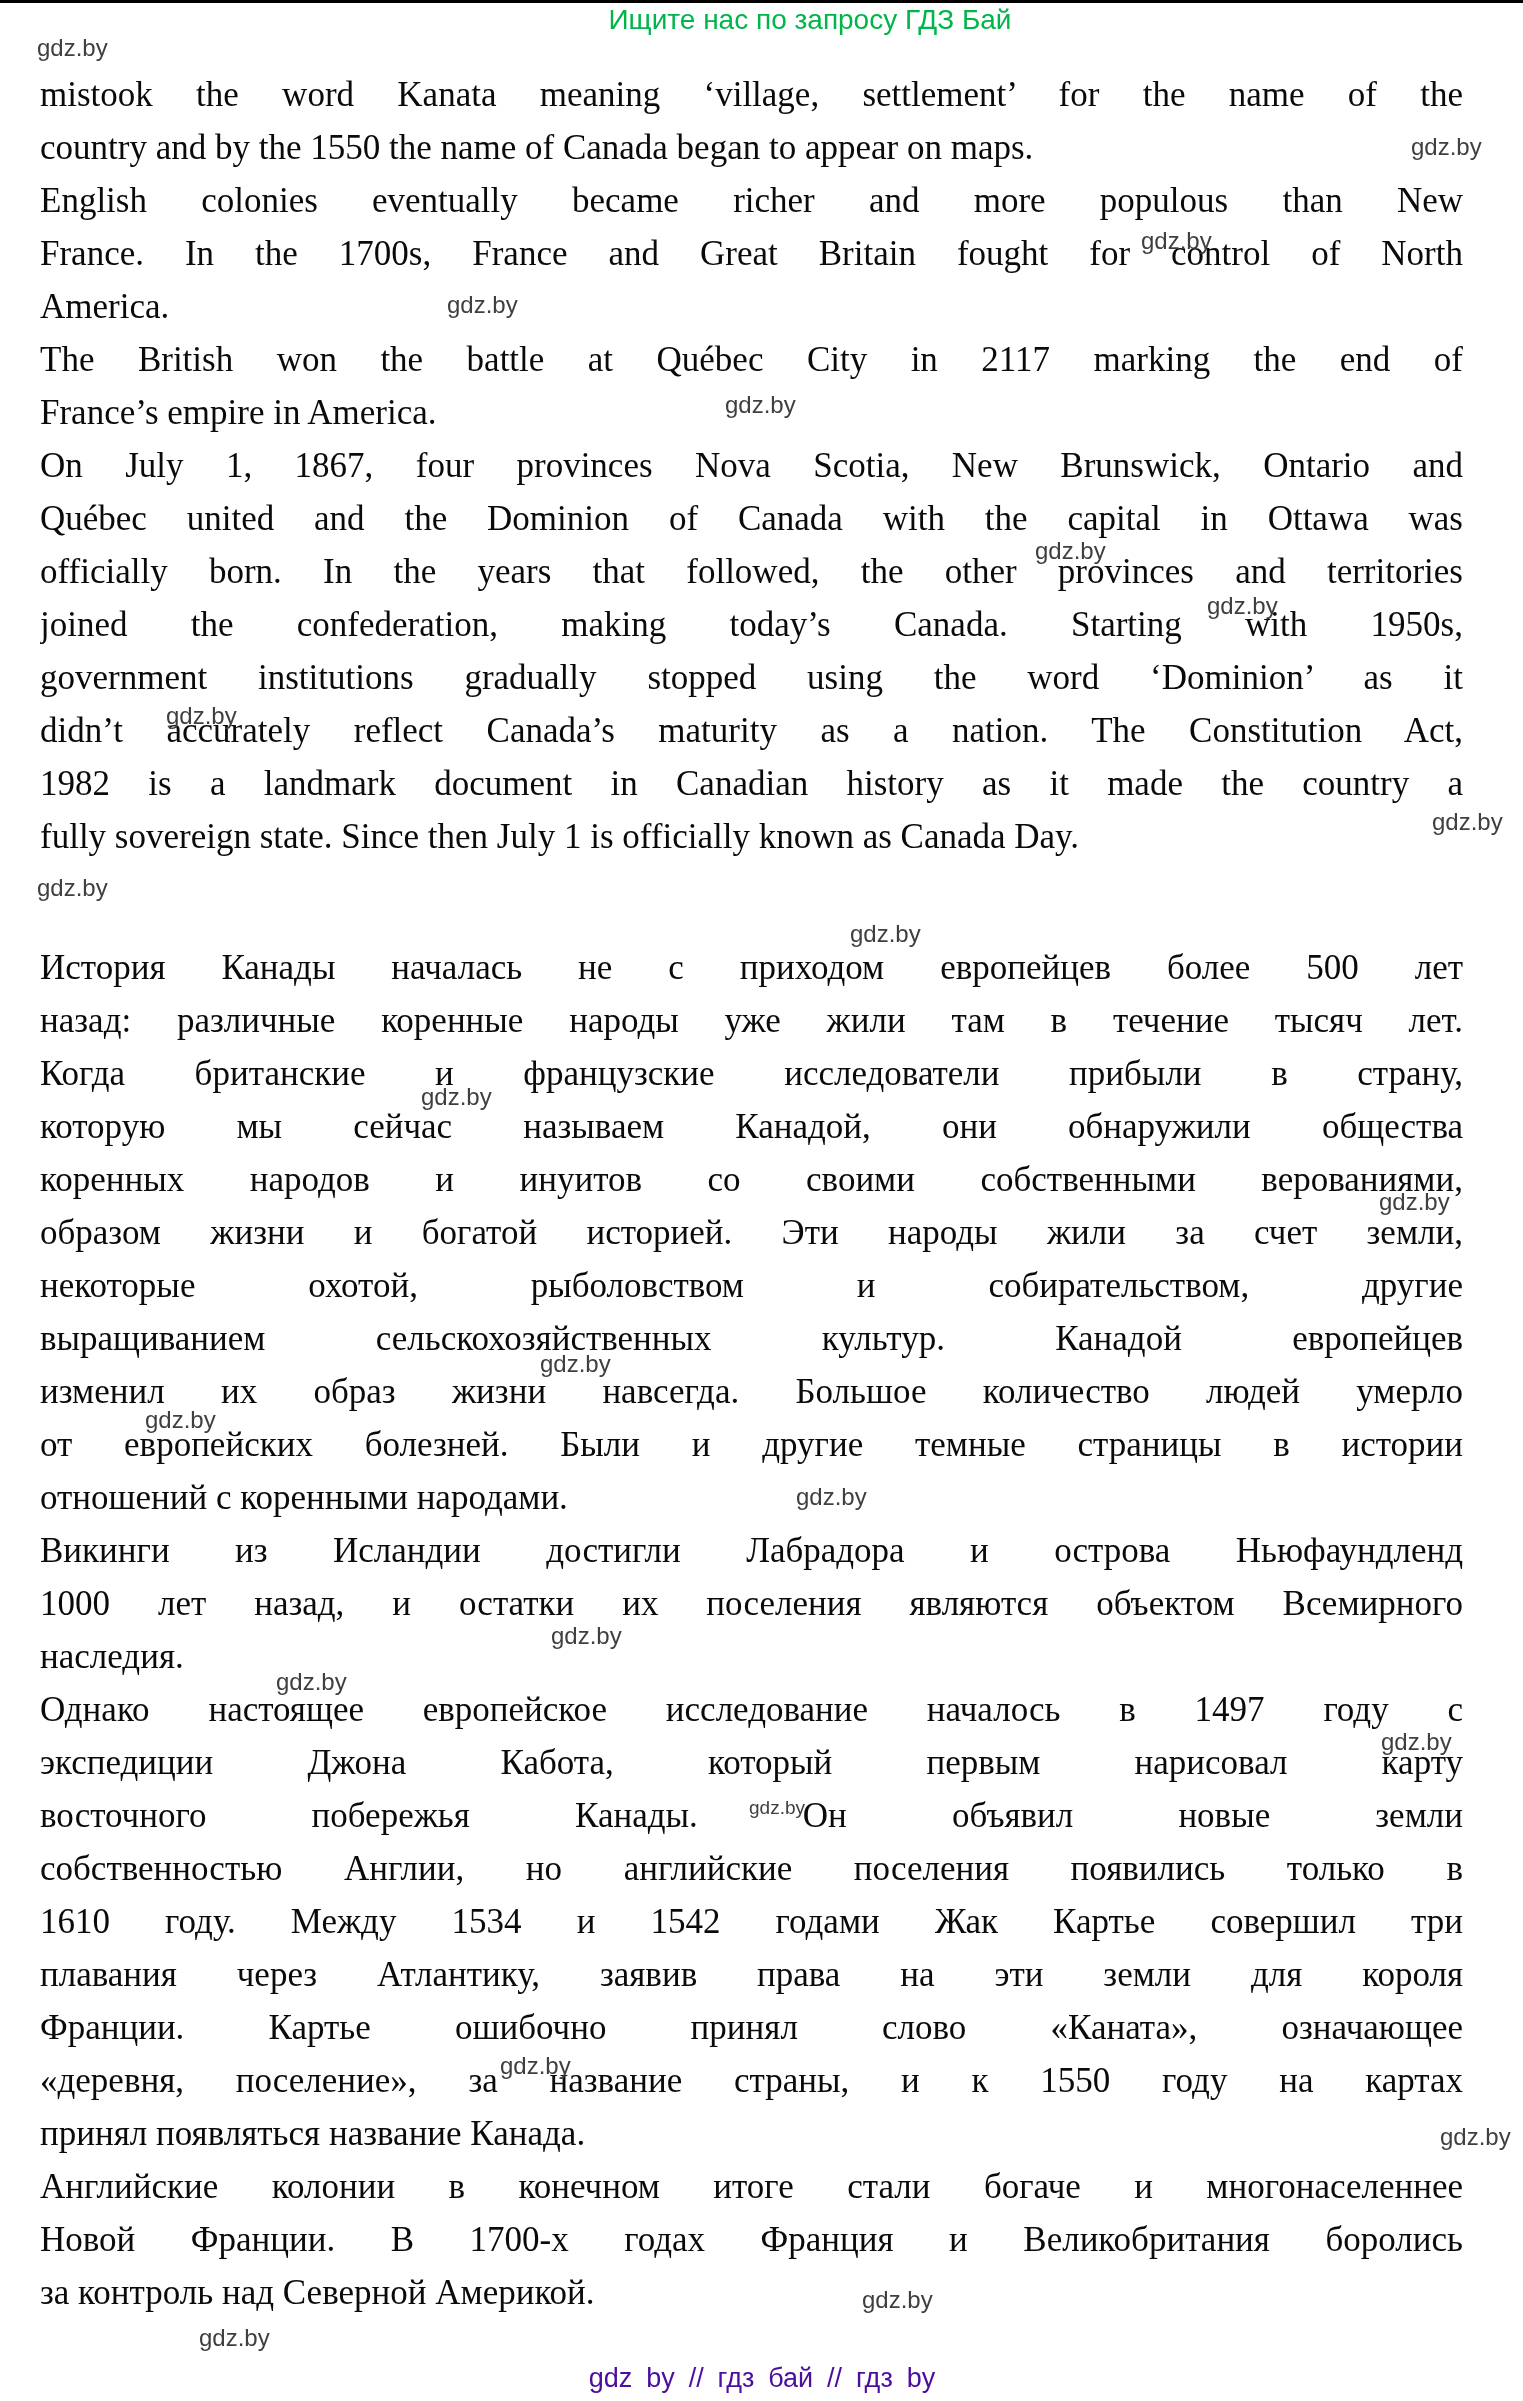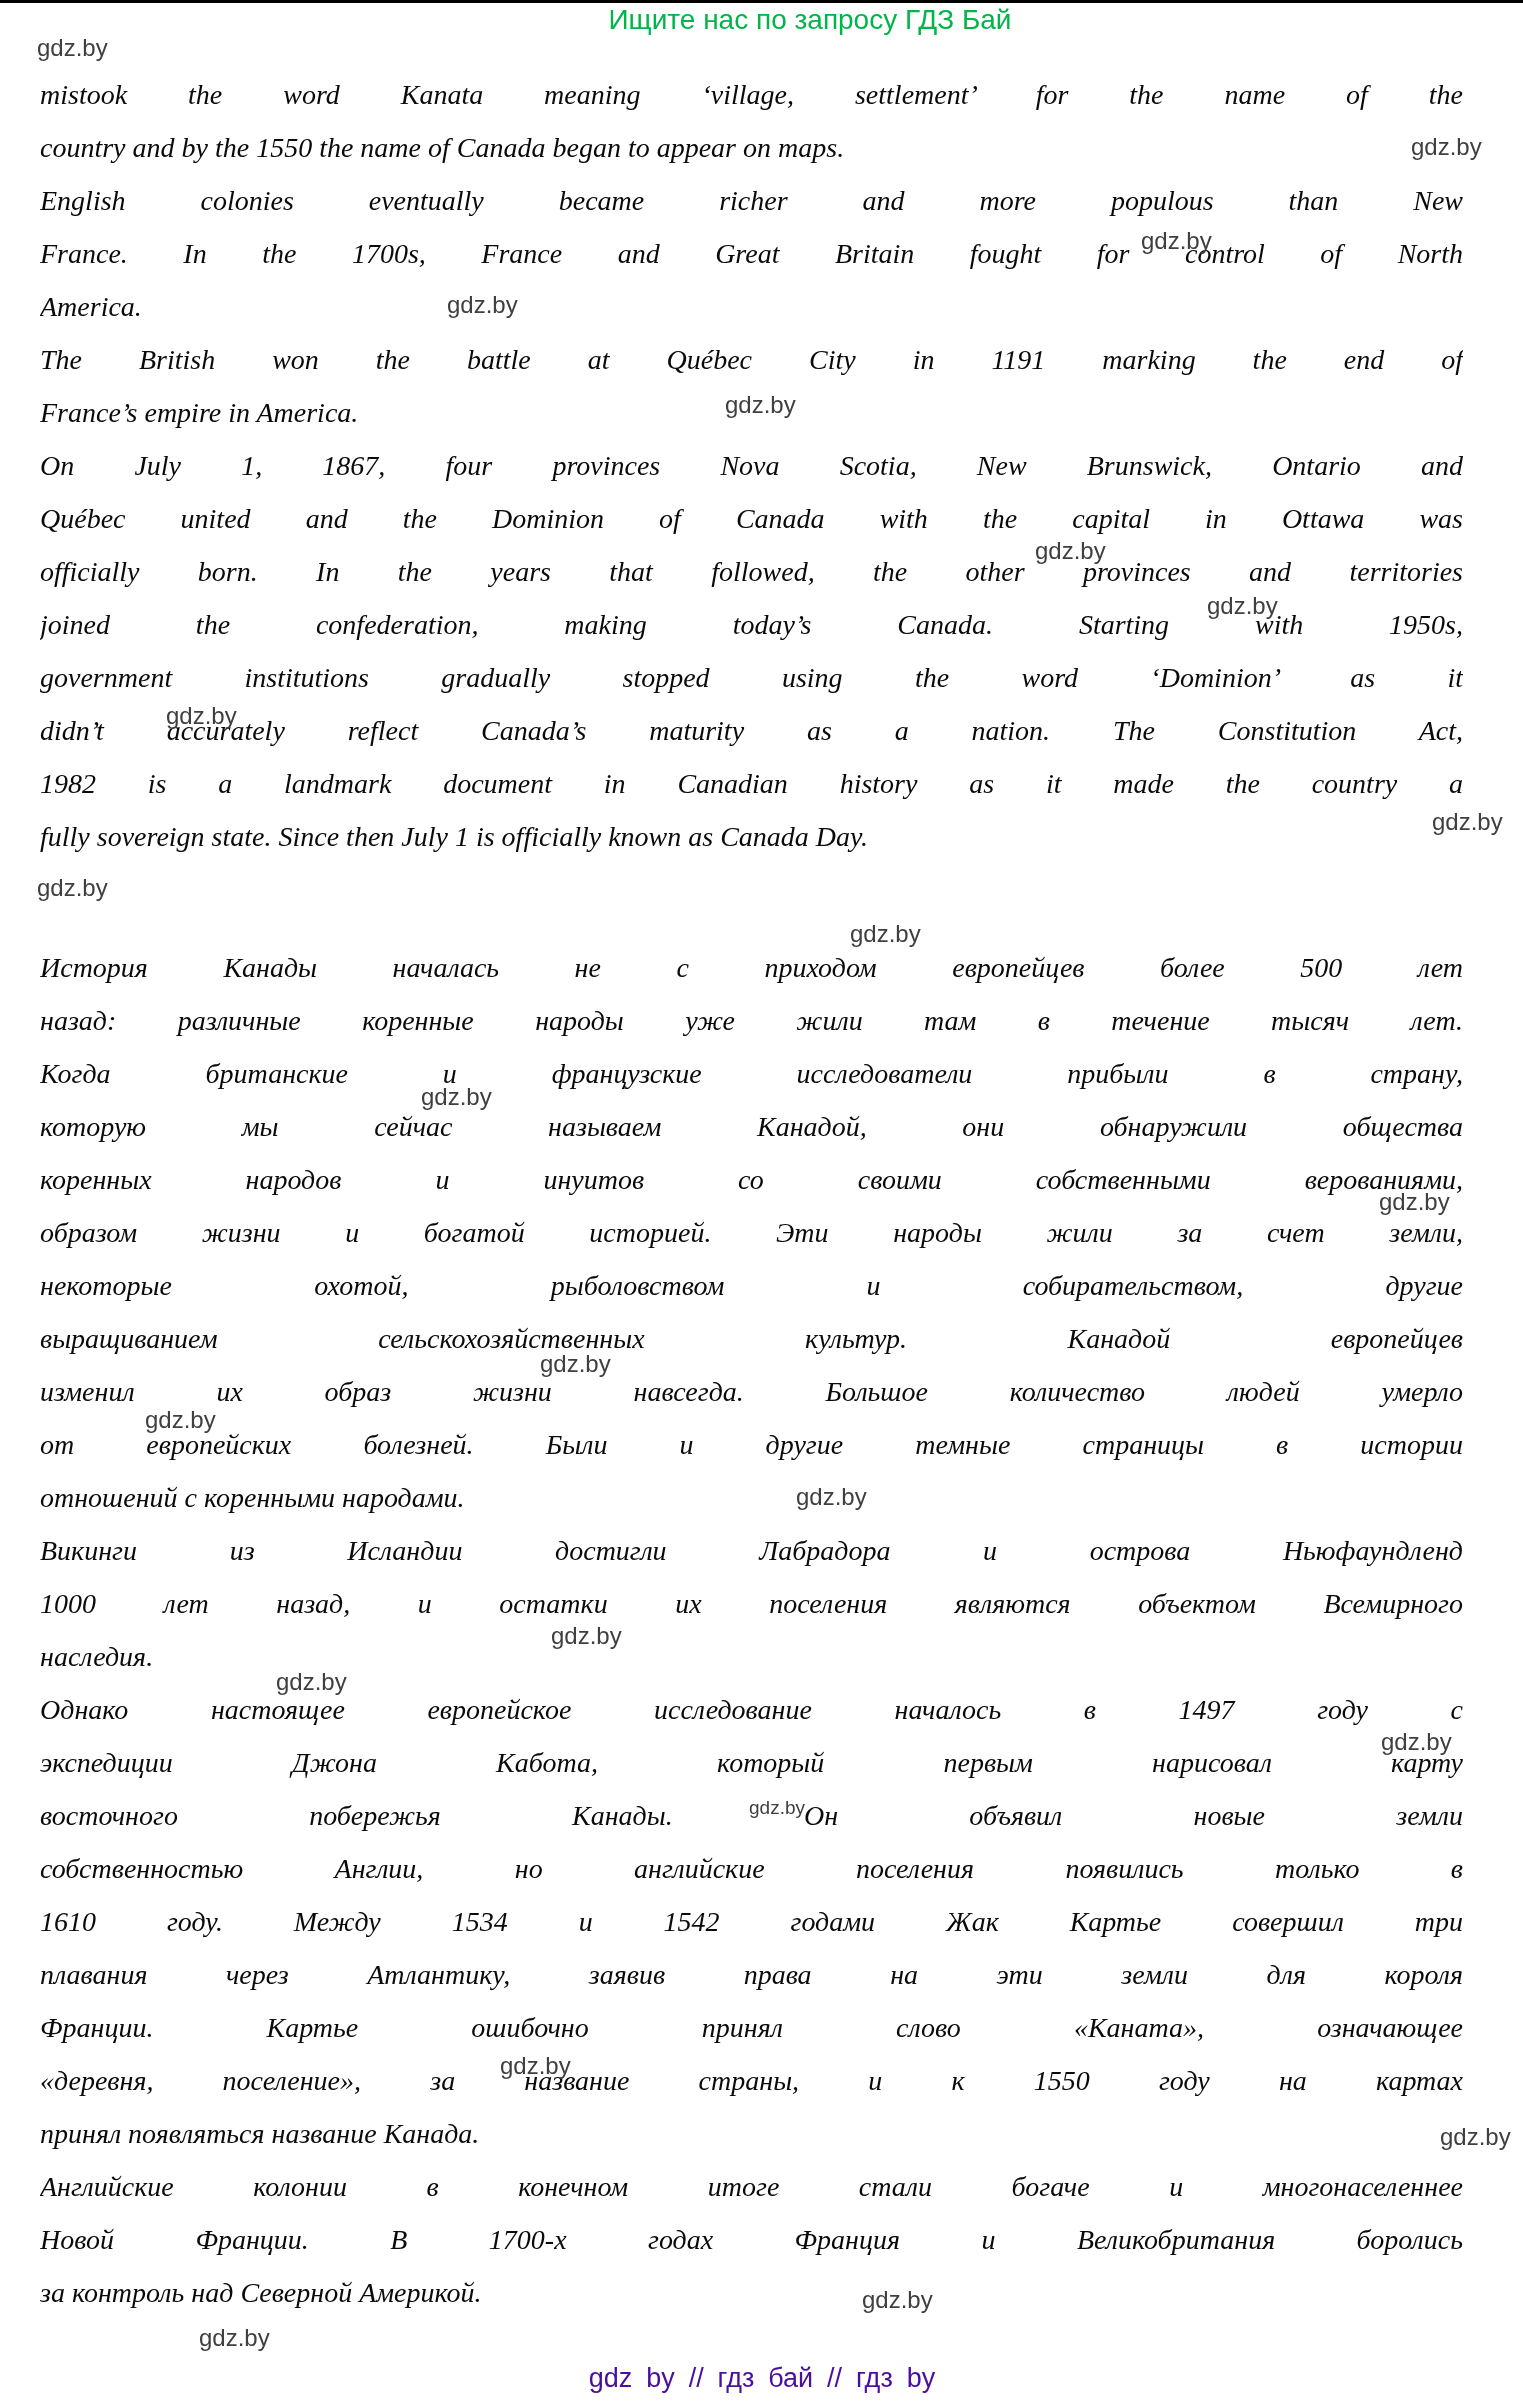--- a/index.html
+++ b/index.html
@@ -20,24 +20,23 @@
     text-align:center;
     font-family:"Liberation Sans", sans-serif;
     font-size:28px;line-height:32px;
   }
   .section{position:absolute;left:40px;width:1423px;}
   .section-english{top:68px;}
   .section-russian{top:941px;}
   .para{margin:0;padding:0;}
   .line{
     height:53px;line-height:53px;
-    font-size:28px;
+    font-size:35px;
     text-align:justify;
     overflow:hidden;
-    font-style:italic;
   }
   
   .line:not(.last)::after{content:"";display:inline-block;width:100%;height:0;}
   .wm{
     position:absolute;
     font-family:"Liberation Sans", sans-serif;
     font-size:24px;line-height:27px;
     white-space:nowrap;
   }
   .wm.small{font-size:19px;line-height:21px;}
@@ -62,21 +61,21 @@
       <div class="para">
         <div class="line">mistook the word Kanata meaning ‘village, settlement’ for the name of the</div>
         <div class="line last">country and by the 1550 the name of Canada began to appear on maps.</div>
       </div>
       <div class="para">
         <div class="line">English colonies eventually became richer and more populous than New</div>
         <div class="line">France. In the 1700s, France and Great Britain fought for control of North</div>
         <div class="line last">America.</div>
       </div>
       <div class="para">
-        <div class="line">The British won the battle at Québec City in 1191 marking the end of</div>
+        <div class="line">The British won the battle at Québec City in 2117 marking the end of</div>
         <div class="line last">France’s empire in America.</div>
       </div>
       <div class="para">
         <div class="line">On July 1, 1867, four provinces Nova Scotia, New Brunswick, Ontario and</div>
         <div class="line">Québec united and the Dominion of Canada with the capital in Ottawa was</div>
         <div class="line">officially born. In the years that followed, the other provinces and territories</div>
         <div class="line">joined the confederation, making today’s Canada. Starting with 1950s,</div>
         <div class="line">government institutions gradually stopped using the word ‘Dominion’ as it</div>
         <div class="line">didn’t accurately reflect Canada’s maturity as a nation. The Constitution Act,</div>
         <div class="line">1982 is a landmark document in Canadian history as it made the country a</div>

